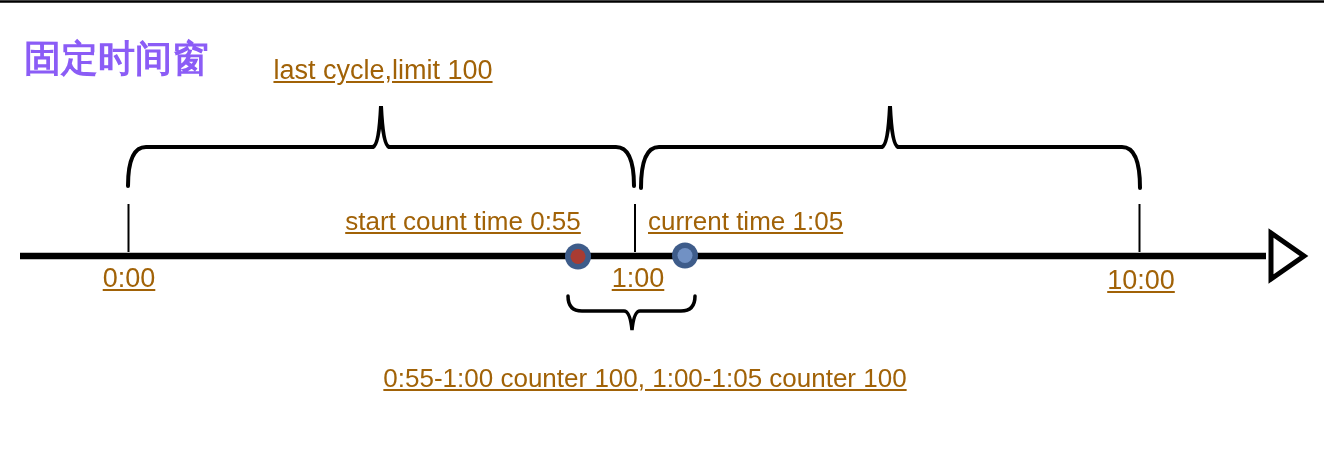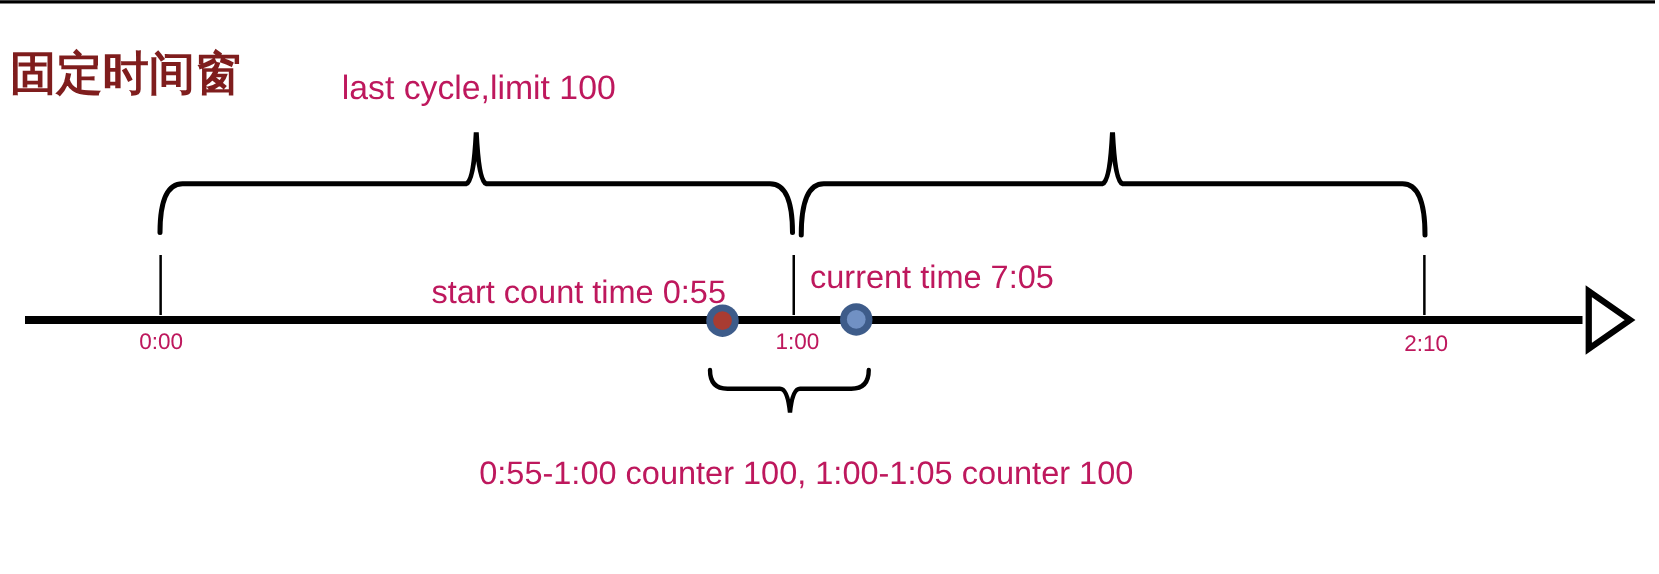--- a/index.html
+++ b/index.html
@@ -7,36 +7,37 @@
   body {
     width: 1327px; height: 459px;
     position: relative;
     font-family: "Liberation Sans", "DejaVu Sans", sans-serif;
     overflow: hidden;
   }
   .canvas { position: absolute; inset: 0; }
   svg.layer { position: absolute; left: 0; top: 0; }
   .txt {
     position: absolute;
-    color: #be185d;
+    color: #a16207;
     white-space: nowrap;
     font-size: 26px;
     line-height: 1.1;
+    text-decoration: underline;
   }
   .centered { transform: translateX(-50%); }
   .diagram-title {
     position: absolute;
-    left: 8px; top: 34px;
+    left: 24px; top: 34px;
     font-size: 37px;
     font-weight: bold;
-    color: #7f1d1d;
+    color: #8b5cf6;
     white-space: nowrap;
   }
   .brace-label { font-size: 27px; }
-  .axis-label { font-size: 18px; }
+  .axis-label { font-size: 27px; }
   .summary-line { font-size: 26px; text-align: right; }
 </style>
 </head>
 <body>
 
 <div class="canvas">
 
   <svg class="layer" width="1327" height="459" viewBox="0 0 1327 459">
 
     <line x1="0" y1="1.5" x2="1324" y2="1.5" stroke="#000000" stroke-width="2.5"></line>
@@ -63,22 +64,22 @@
       <circle cx="685" cy="255.5" r="7.5" fill="#7191c4"></circle>
     </g>
 
     <path d="M 568,296 Q 568,311 582,311 L 624,311 Q 630,311 632,330 Q 634,311 640,311 L 681,311 Q 695,311 695,296" fill="none" stroke="#000000" stroke-width="3.5" stroke-linecap="round"></path>
   </svg>
 
   <div class="diagram-title">固定时间窗</div>
 
   <div class="txt brace-label centered" style="left:383px; top:56px;">last cycle,limit 100</div>
 
-  <div class="txt centered" style="left:463px; top:219px;">start count time 0:55</div>
-  <div class="txt" style="left:648px; top:207px;">current time 7:05</div>
+  <div class="txt centered" style="left:463px; top:207px;">start count time 0:55</div>
+  <div class="txt" style="left:648px; top:207px;">current time 1:05</div>
 
   <div class="txt axis-label centered" style="left:129px; top:264px;">0:00</div>
   <div class="txt axis-label centered" style="left:638px; top:264px;text-align:right;">1:00</div>
-  <div class="txt axis-label centered" style="left:1141px; top:266px;">2:10</div>
+  <div class="txt axis-label centered" style="left:1141px; top:266px;">10:00</div>
 
   <div class="txt summary-line centered" style="left:645px; top:364px;">0:55-1:00 counter 100, 1:00-1:05 counter 100</div>
 
 </div>
 
 </body></html>

